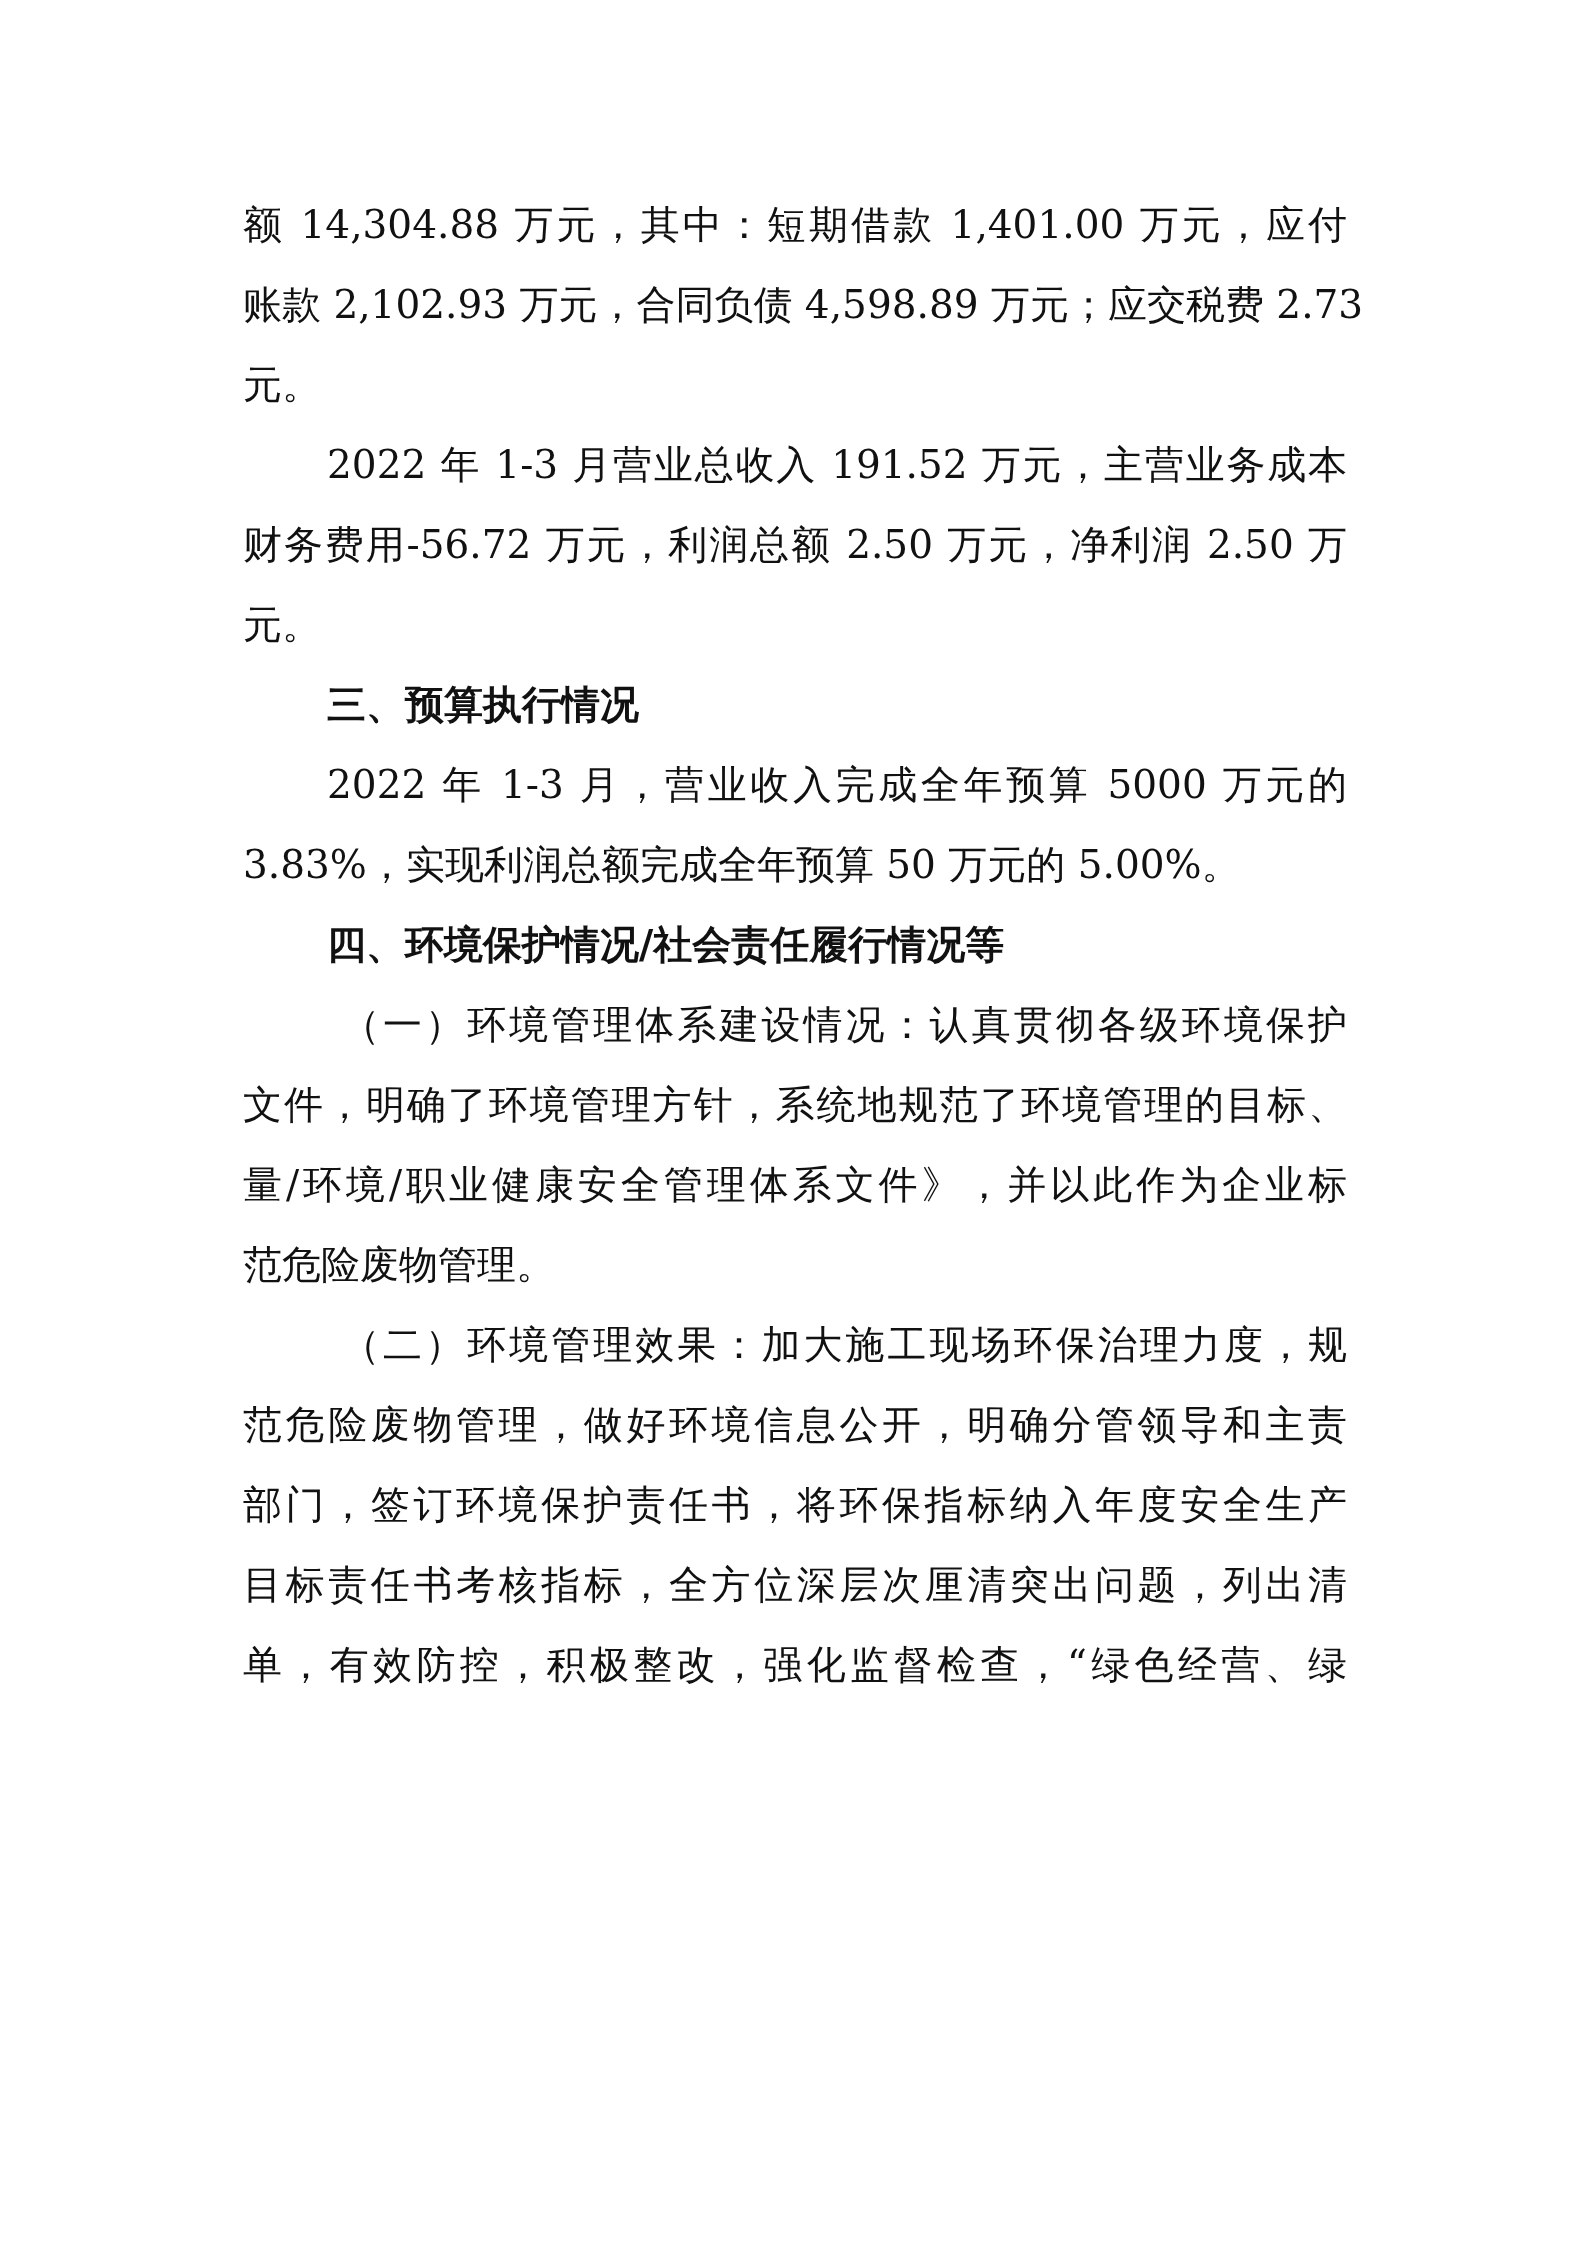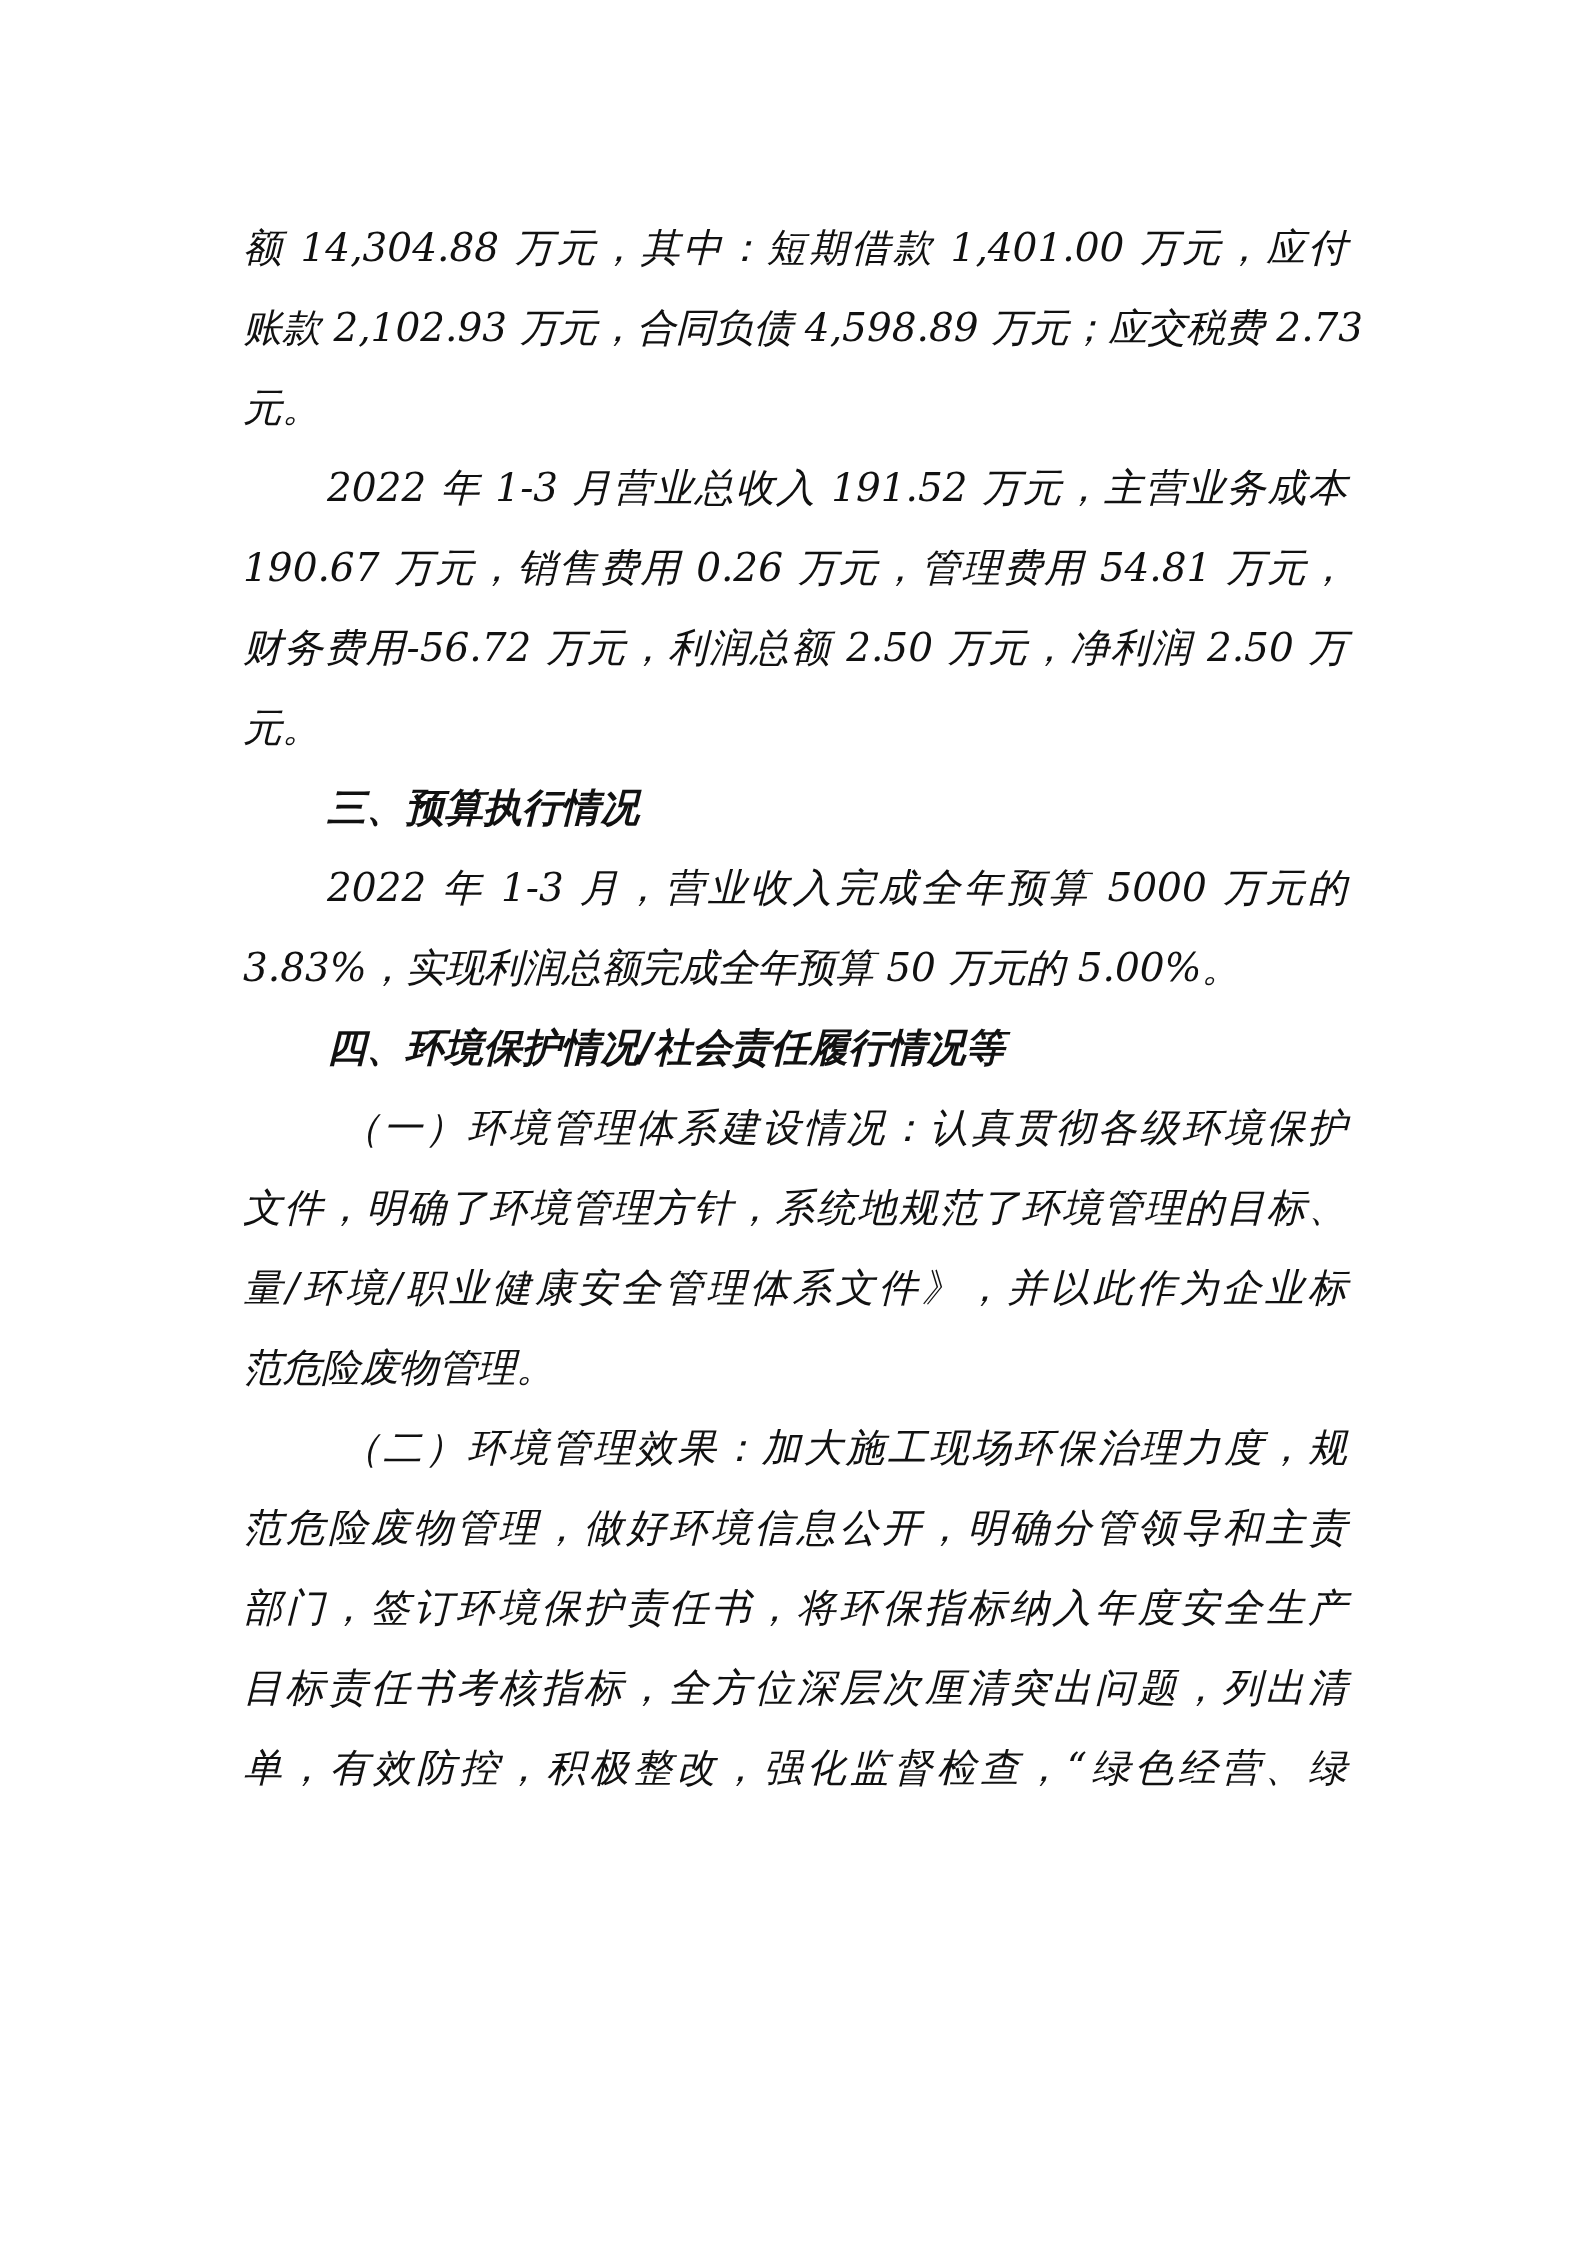--- a/index.html
+++ b/index.html
@@ -11,23 +11,22 @@
       width: 1587px;
       height: 2245px;
       position: relative;
       overflow: hidden;
       font-family: "DejaVu Serif", "Liberation Serif", serif;
       color: #111111;
     }
     .page {
       position: absolute;
       left: 243px;
-      top: 219px;
+      top: 196px;
       width: 1104px;
-      font-style: italic;
     }
     .line {
       height: 80px;
       line-height: 58px;
       font-size: 39px;
       white-space: nowrap;
       overflow: visible;
       letter-spacing: 0px;
     }
     .just {
@@ -53,21 +52,20 @@
 <div class="page">
 
   <div class="para">
     <div class="line just">额 14,304.88 万元，其中：短期借款 1,401.00 万元，应付</div>
     <div class="line just">账款 2,102.93 万元，合同负债 4,598.89 万元；应交税费 2.73</div>
     <div class="line">元。</div>
   </div>
 
   <div class="para">
     <div class="line just indent">2022 年 1-3 月营业总收入 191.52 万元，主营业务成本</div>
-    <div class="line just">190.67 万元，销售费用 0.26 万元，管理费用 54.81 万元，</div>
     <div class="line just">财务费用-56.72 万元，利润总额 2.50 万元，净利润 2.50 万</div>
     <div class="line">元。</div>
   </div>
 
   <div class="para">
     <div class="line indent heading">三、预算执行情况</div>
     <div class="line just indent">2022 年 1-3 月，营业收入完成全年预算 5000 万元的</div>
     <div class="line">3.83%，实现利润总额完成全年预算 50 万元的 5.00%。</div>
   </div>
 

